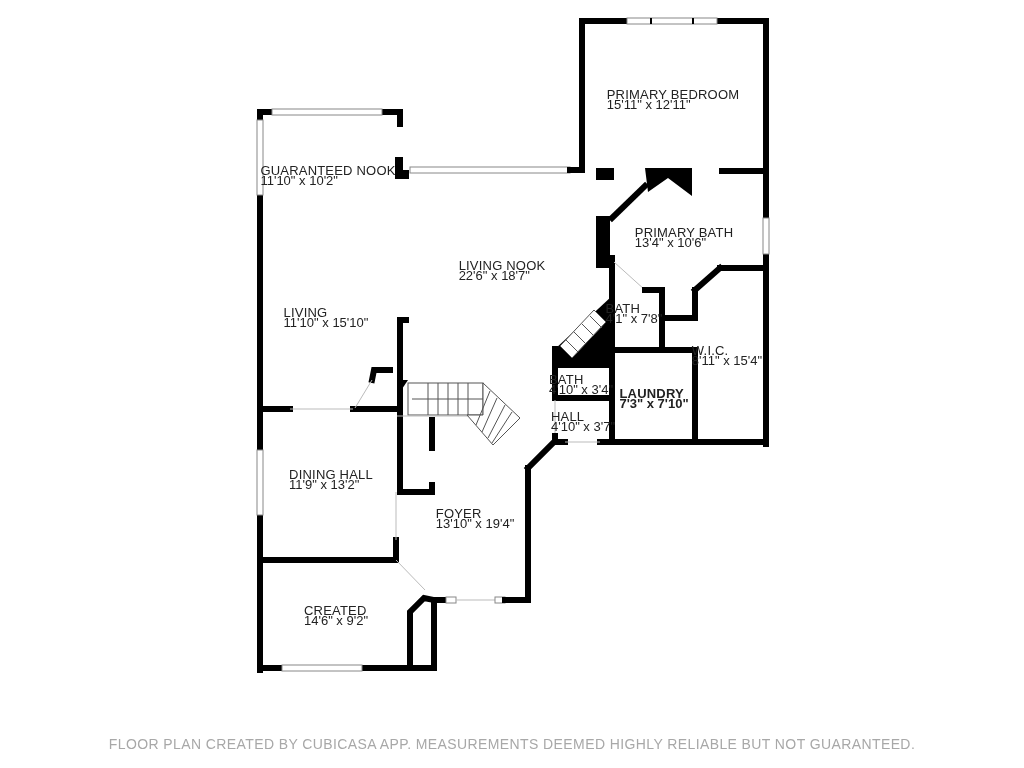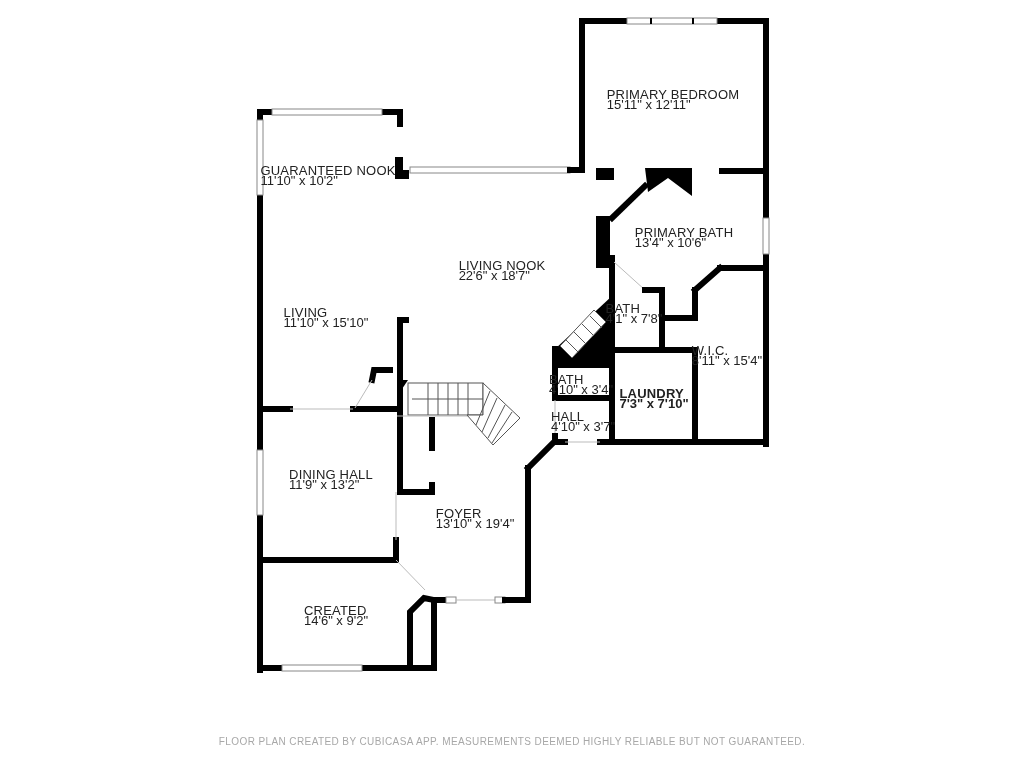--- a/index.html
+++ b/index.html
@@ -6,21 +6,21 @@
     body { width: 1024px; height: 768px; position: relative; overflow: hidden; font-family: "Liberation Sans", sans-serif; }
     #plan { position: absolute; left: 0; top: 0; width: 1024px; height: 768px; }
     .wall { fill: #000; }
     .wl { stroke: #000; stroke-width: 6; fill: none; stroke-linecap: square; }
     .win { fill: #fff; stroke: #888; stroke-width: 1; }
     .door { stroke: #bbb; stroke-width: 1; fill: none; }
     .stair { stroke: #555; stroke-width: 1; fill: #fff; }
     .room-label { position: absolute; transform: translateX(-50%); text-align: left; color: #222; font-size: 13px; line-height: 10px; white-space: nowrap; }
     .room-label .name { display: block; letter-spacing: 0.2px; }
     .room-label .dims { display: block; }
-    .footer { position: absolute; left: 0; width: 1024px; top: 736px; text-align: center; font-size: 10px; color: #a8a8a8; letter-spacing: 0.4px; }
+    .footer { position: absolute; left: 0; width: 1024px; top: 736px; text-align: center; font-size: 14px; color: #a8a8a8; letter-spacing: 0.4px; }
   </style>
 </head>
 <body>
 
 <svg id="plan" viewBox="0 0 1024 768" xmlns="http://www.w3.org/2000/svg">
 
   <g>
     <line class="wl" x1="582" y1="21" x2="766" y2="21"></line>
     <line class="wl" x1="582" y1="21" x2="582" y2="168"></line>
     <line class="wl" x1="766" y1="21" x2="766" y2="444"></line>

